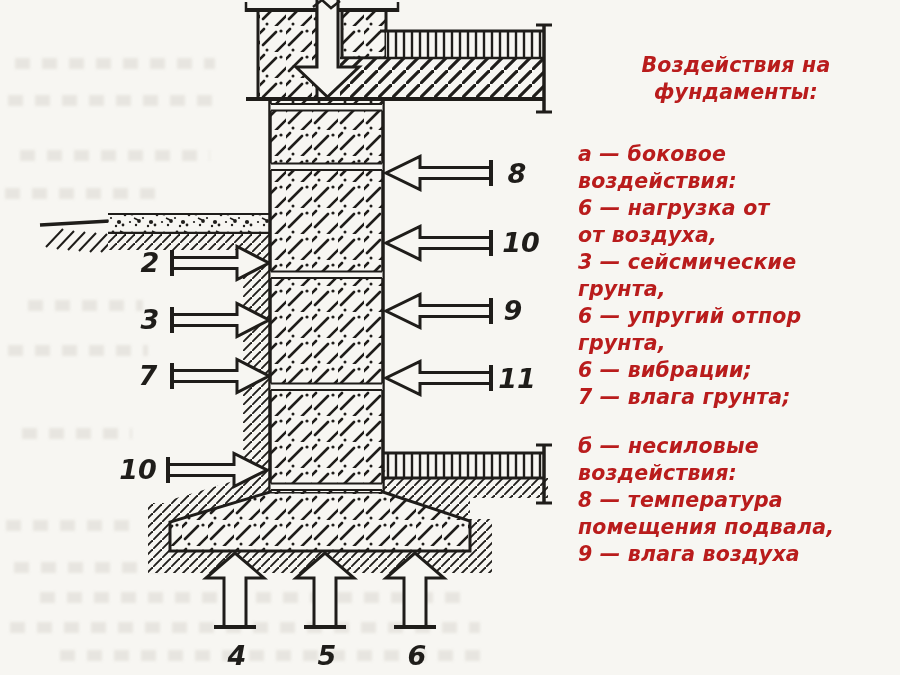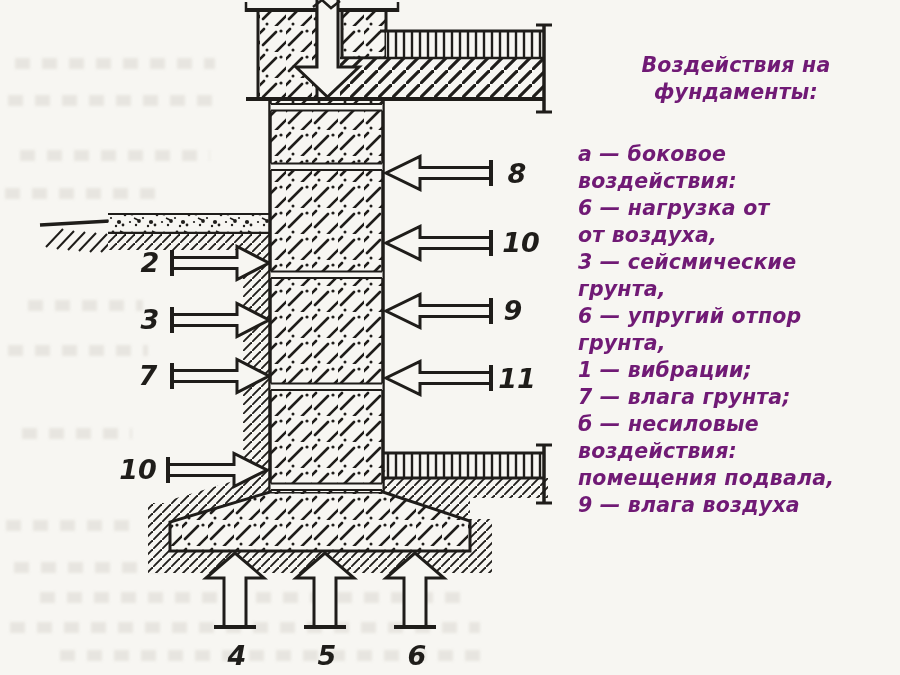--- a/index.html
+++ b/index.html
@@ -13,28 +13,28 @@
   .diagram-svg{position:absolute;left:0;top:0;}
   
   .smudge{
     position:absolute;height:11px;
     background:repeating-linear-gradient(90deg,#d9d6cf 0 15px,rgba(0,0,0,0) 15px 27px);
     filter:blur(1.6px);
     opacity:.5;
   }
   .legend{
     position:absolute;left:578px;top:52px;width:316px;
-    color:#701a75;
+    color:#b91c1c;
     font-style:italic;font-weight:700;
     font-size:20.5px;line-height:27px;
     letter-spacing:.2px;
   }
   .legend-title{text-align:center;margin-bottom:35px;}
   .legend-line{white-space:nowrap;}
-  .sec-b{}
+  .sec-b{margin-top:22px;}
   text{
     font-family:"DejaVu Sans", sans-serif;
     font-style:italic;font-weight:700;
     fill:#1f1d1a;
   }
 </style>
 </head>
 <body>
 
 <div class="page">
@@ -201,24 +201,25 @@
     </div>
     <div class="sec-a">
       <div class="legend-line">а — боковое</div>
       <div class="legend-line">воздействия:</div>
       <div class="legend-line">6 — нагрузка от</div>
       <div class="legend-line">от воздуха,</div>
       <div class="legend-line">3 — сейсмические</div>
       <div class="legend-line">грунта,</div>
       <div class="legend-line">6 — упругий отпор</div>
       <div class="legend-line">грунта,</div>
-      <div class="legend-line">1 — вибрации;</div>
+      <div class="legend-line">6 — вибрации;</div>
       <div class="legend-line">7 — влага грунта;</div>
     </div>
     <div class="sec-b">
       <div class="legend-line">б — несиловые</div>
       <div class="legend-line">воздействия:</div>
+      <div class="legend-line">8 — температура</div>
       <div class="legend-line">помещения подвала,</div>
       <div class="legend-line">9 — влага воздуха</div>
     </div>
   </div>
 
 </div>
 
 </body></html>

